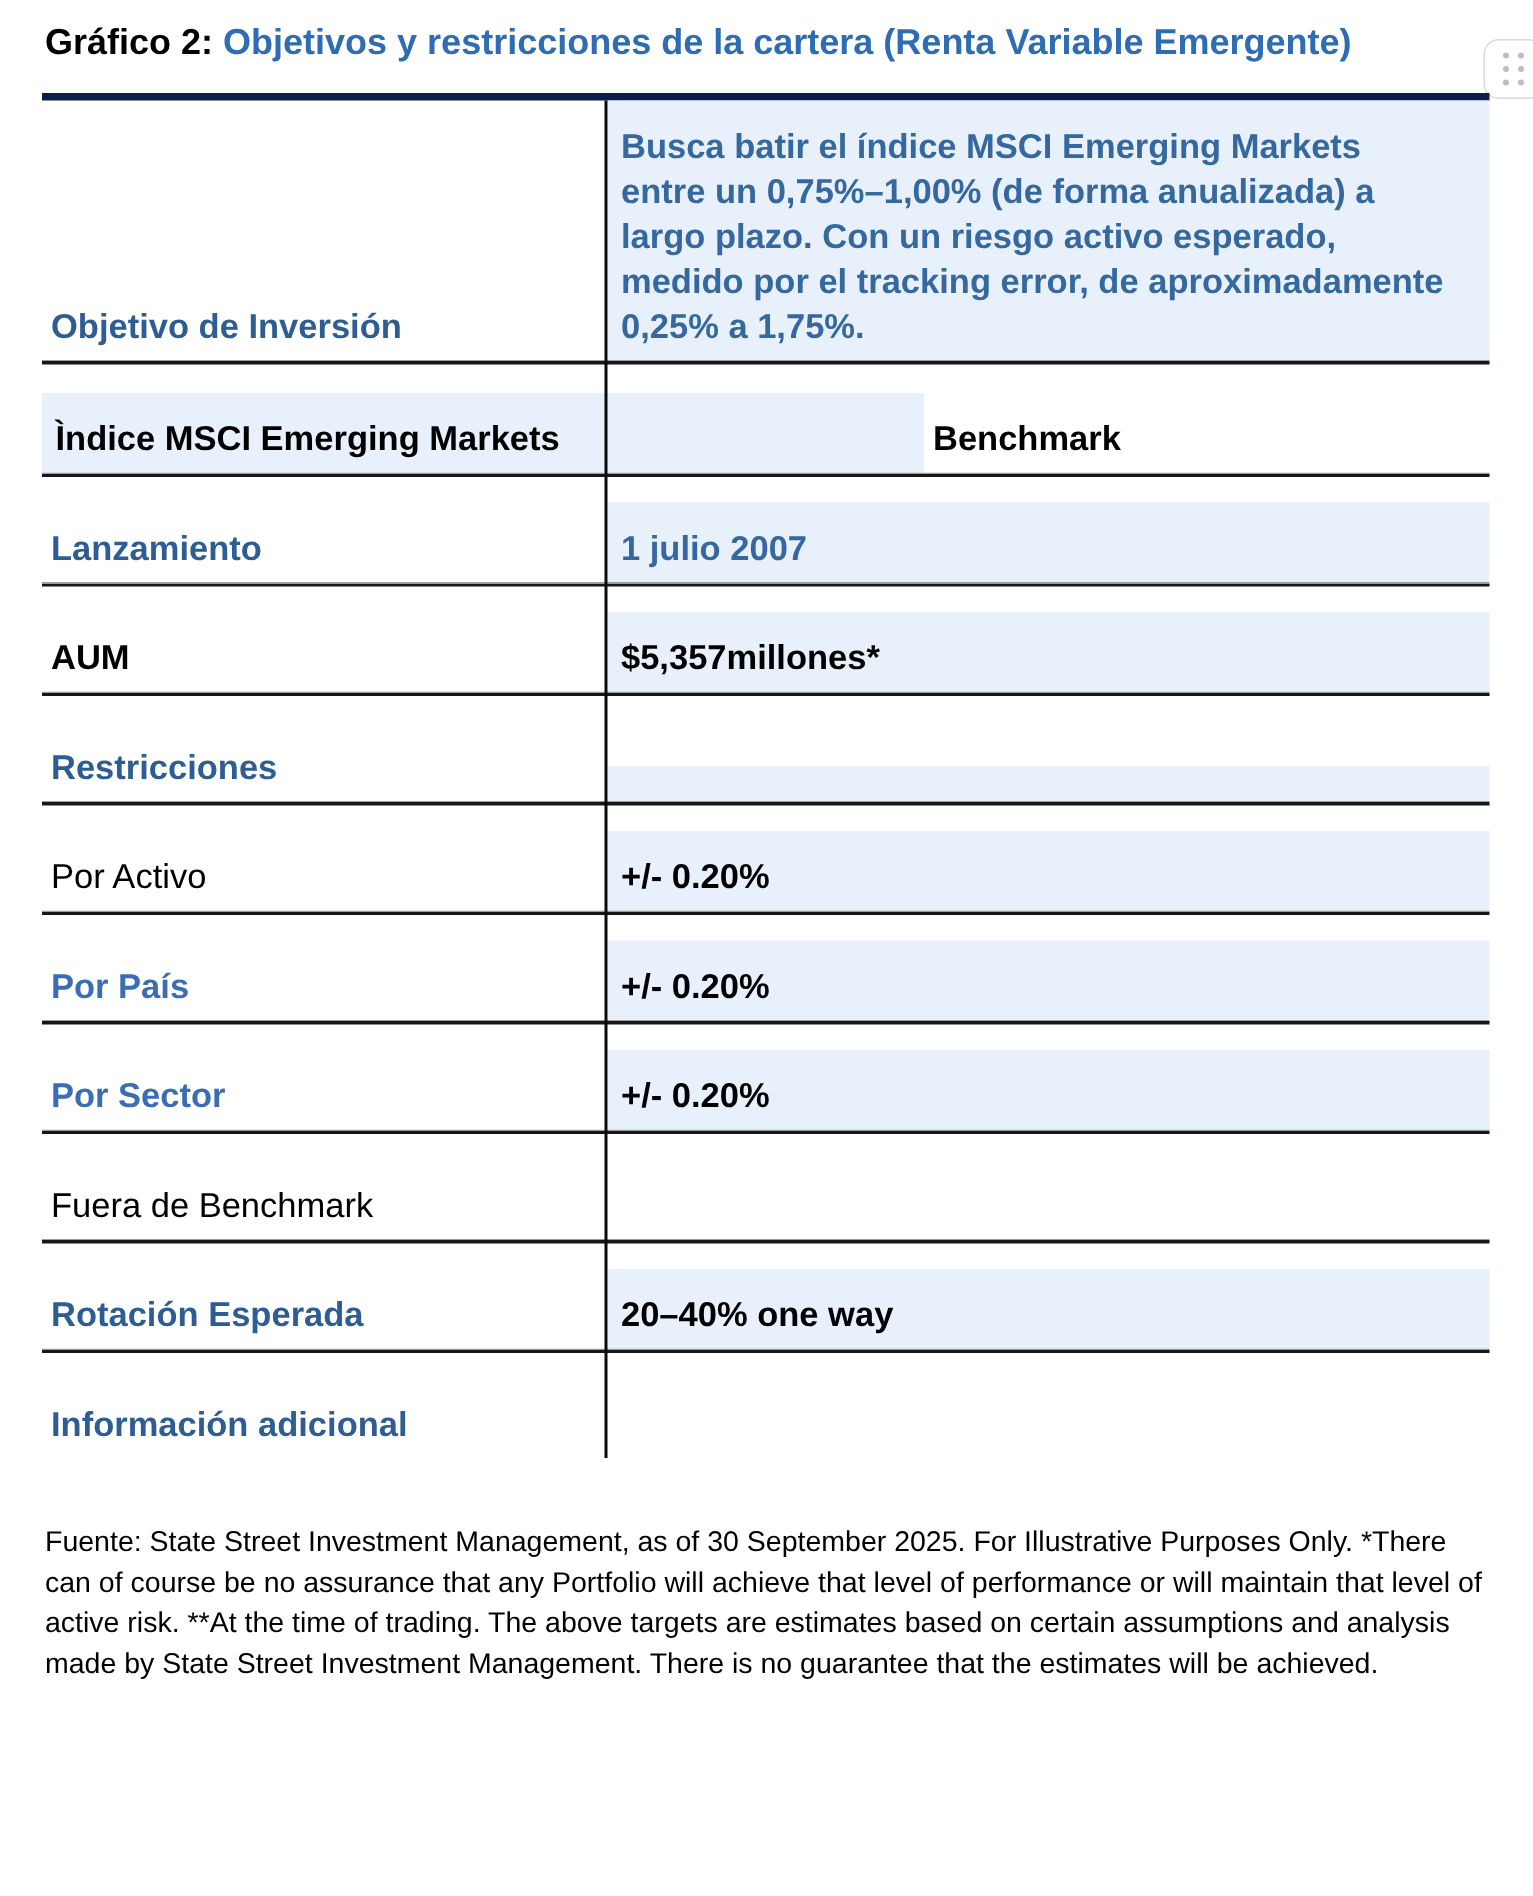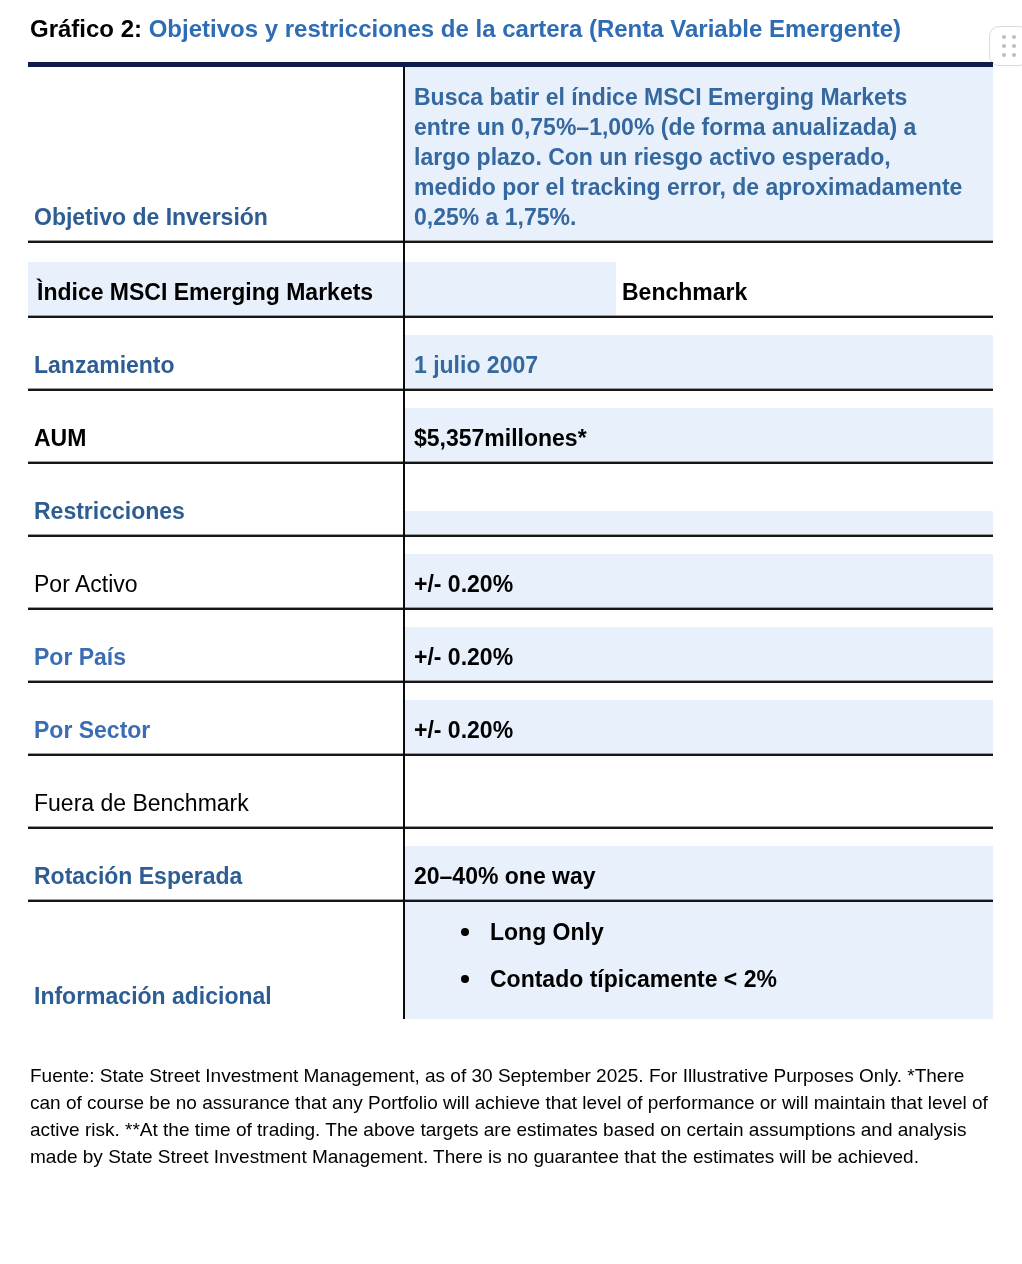--- a/index.html
+++ b/index.html
@@ -127,26 +127,16 @@
       <div class="cell cell-l lab-black">Fuera de Benchmark</div>
     </div>
     <div class="rule"></div>
     <div class="row">
       <div class="cell cell-l lab-blue-bold">Rotación Esperada</div>
       <div class="cell cell-r val-black">20–40% one way</div>
     </div>
     <div class="rule"></div>
     <div class="row">
       <div class="cell cell-l lab-blue-bold">Información adicional</div>
-      <div class="cell cell-r val-black">
-        <div class="bullet-item">
-          <span class="dot"></span>
-          <span>Long Only</span>
-        </div>
-        <div class="bullet-item">
-          <span class="dot"></span>
-          <span>Contado típicamente &lt; 2%</span>
-        </div>
-      </div>
     </div>
   </div>
 
 <div class="footer">Fuente: State Street Investment Management, as of 30 September 2025. For Illustrative Purposes Only. *There can of course be no assurance that any Portfolio will achieve that level of performance or will maintain that level of active risk. **At the time of trading. The above targets are estimates based on certain assumptions and analysis made by State Street Investment Management. There is no guarantee that the estimates will be achieved.</div>
 
 </body></html>

